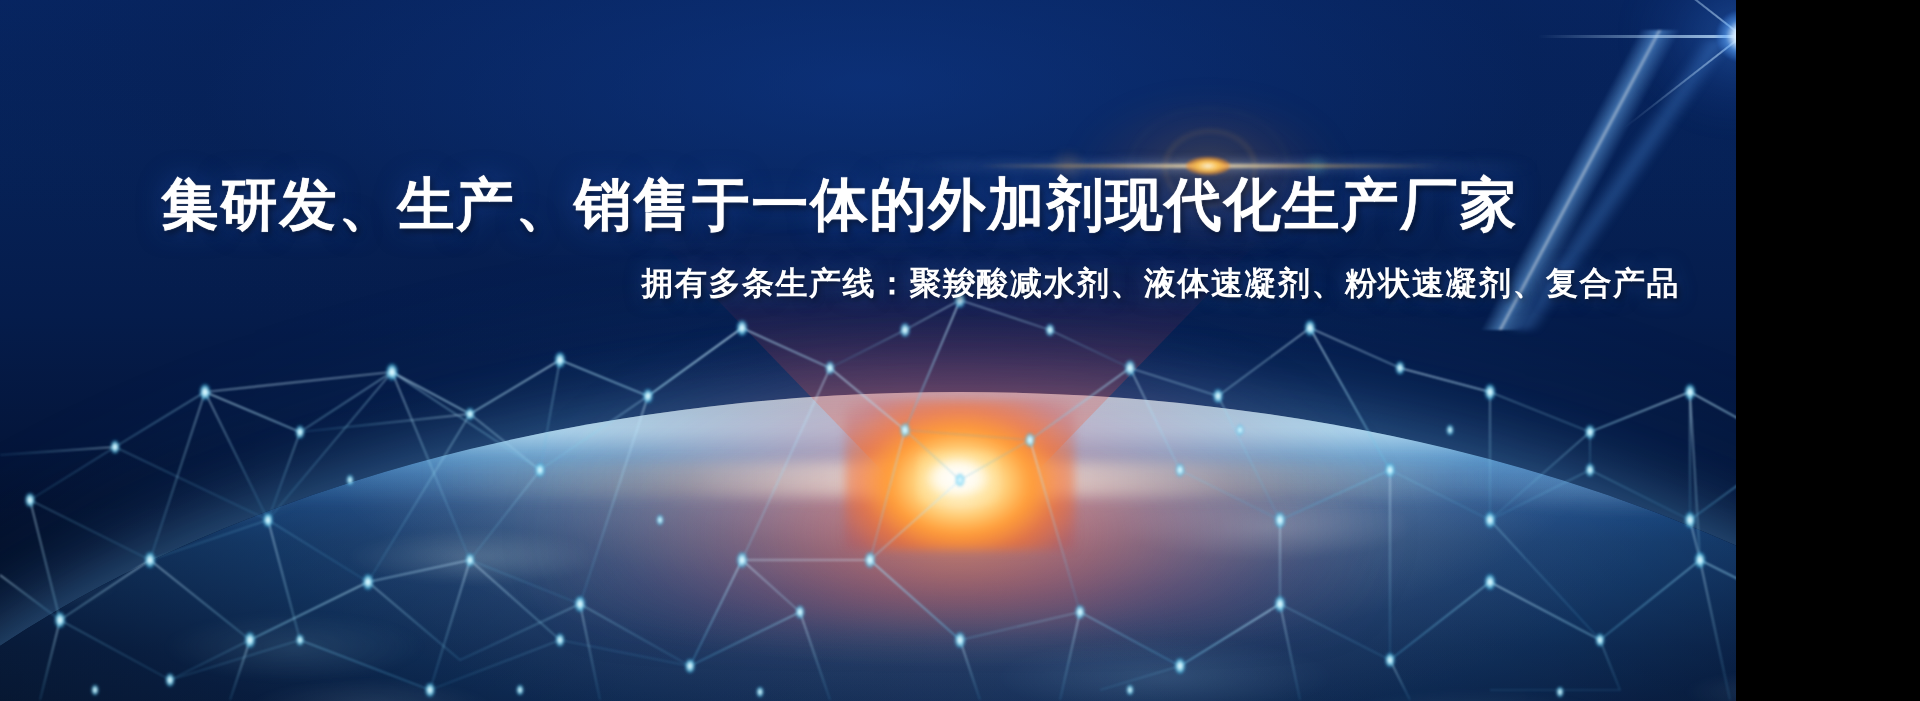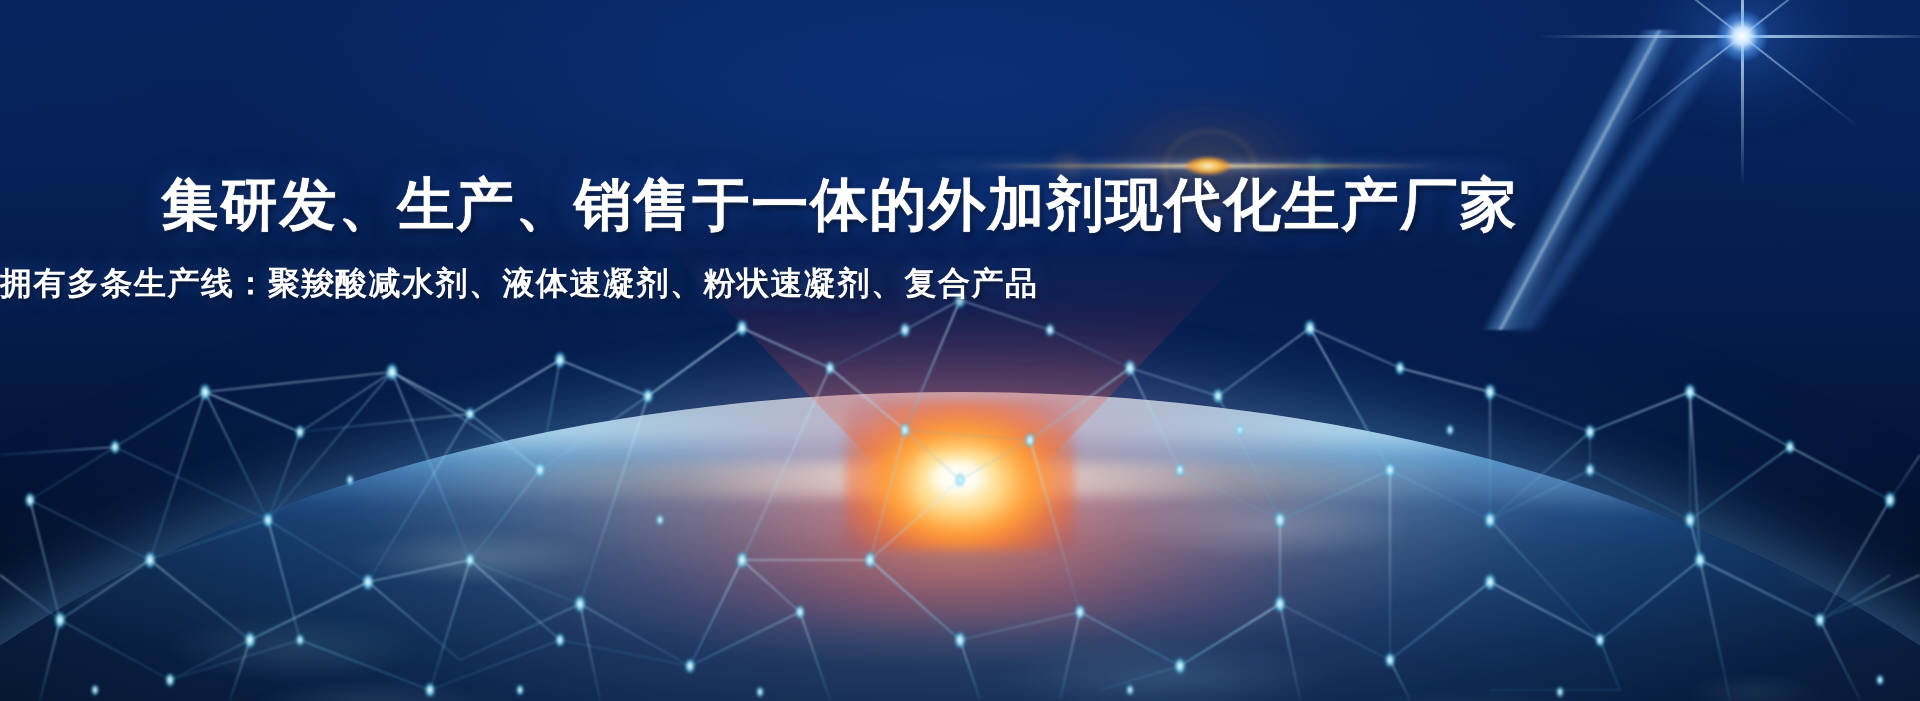--- a/index.html
+++ b/index.html
@@ -2,21 +2,21 @@
 <html><head>
 <meta charset="utf-8">
 <style>
   html, body {
     margin: 0;
     padding: 0;
     background: #000;
   }
   #banner {
     position: relative;
-    width: 1920px;
+    width: 1736px;
     height: 701px;
     overflow: hidden;
     font-family: "Liberation Sans", "DejaVu Sans", sans-serif;
     background: #a16207;
   }
 
   
   .sky {
     position: absolute;
     inset: 0;
@@ -283,21 +283,21 @@
       0 0 1px rgba(255,255,255,0.9),
       2px 3px 7px rgba(0,0,0,0.55),
       0 0 26px rgba(40,90,190,0.55);
     white-space: nowrap;
   }
   .subline {
     position: absolute;
     left: 0;
     top: 262px;
     width: 1680px;
-    text-align: left;
+    text-align: right;
     color: #ffffff;
     font-size: 32px;
     font-weight: bold;
     letter-spacing: 1.5px;
     text-shadow:
       2px 2px 6px rgba(0,0,0,0.6),
       0 0 18px rgba(60,110,200,0.5);
     white-space: nowrap;
   }
 </style>

